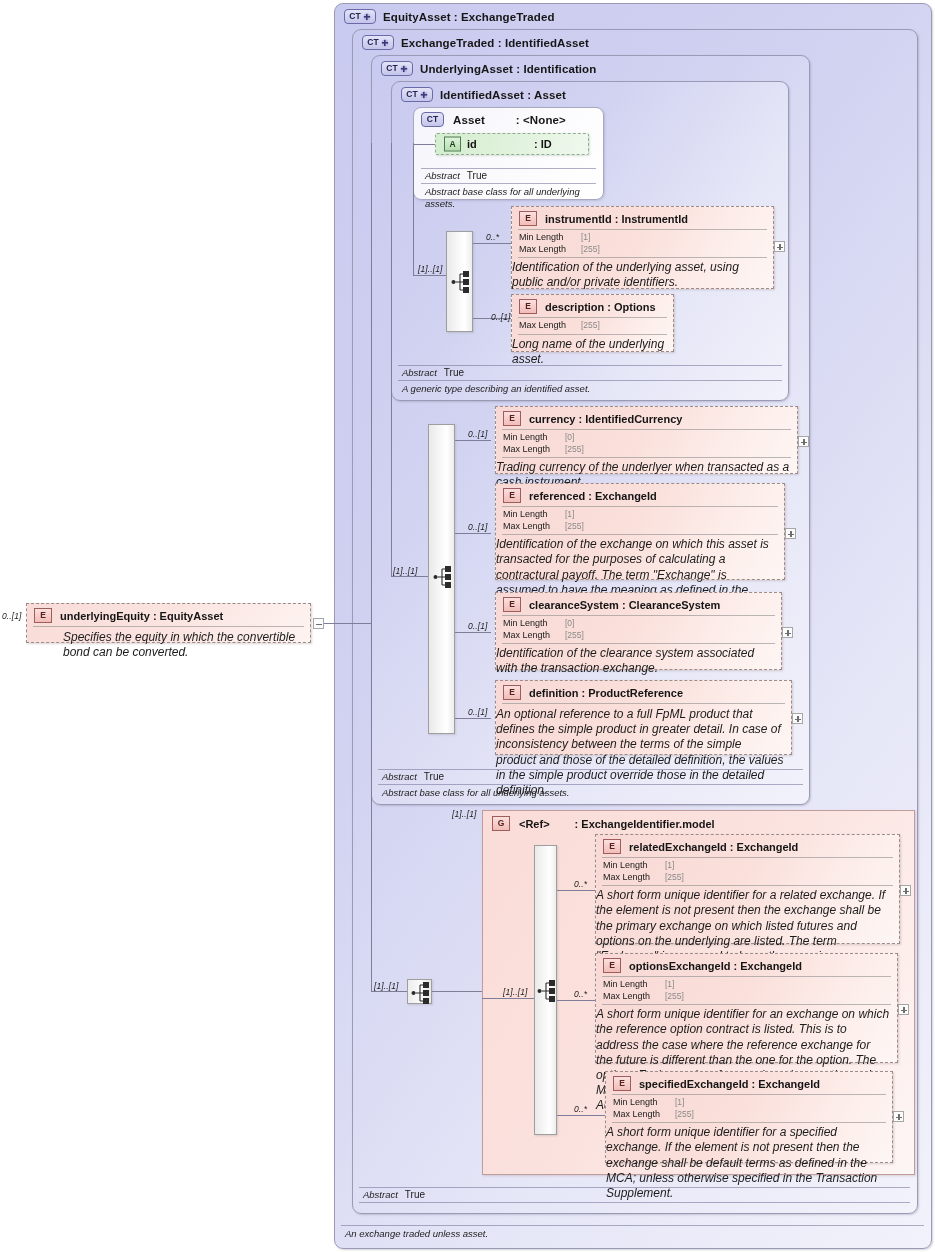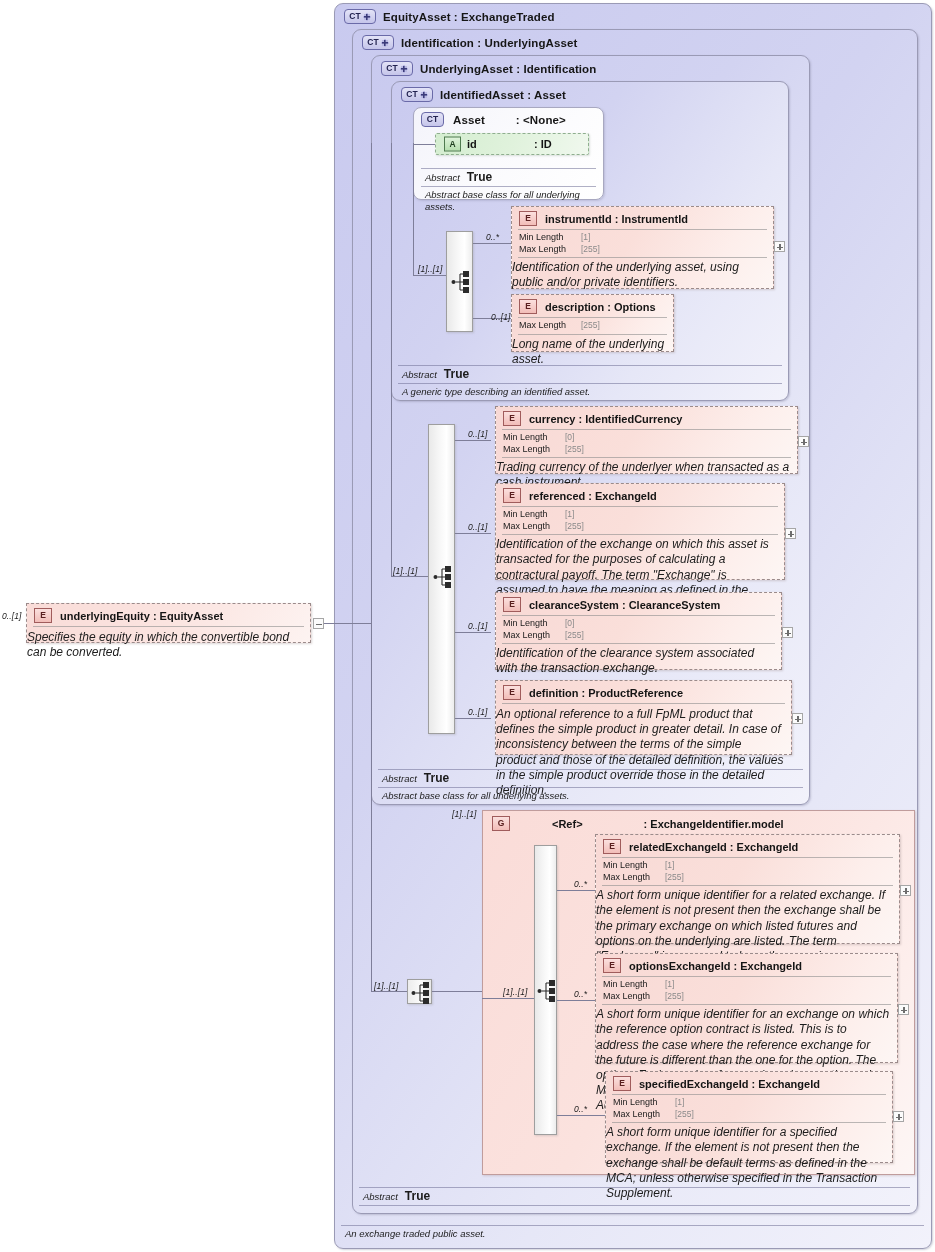--- a/index.html
+++ b/index.html
@@ -48,21 +48,21 @@
   
   .foot{
     position:absolute;left:0;right:0;
   }
   .foot .rule{height:1px;background:#6f6f96;opacity:.55;}
   .foot .abstract-row{
     display:flex;align-items:baseline;gap:7px;padding:1px 0 2px 4px;
     font-size:9.5px;
   }
   .foot .abstract-row .k{font-style:italic;color:#1b1b1b;}
-  .foot .abstract-row .v{font-weight:bold;color:#1b1b1b;font-size:12px;}
+  .foot .abstract-row .v{font-weight:normal;color:#1b1b1b;font-size:10px;}
   .foot .doc{
     padding:2px 0 1px 4px;font-size:9.5px;font-style:italic;color:#1b1b1b;
     line-height:1.25;
   }
 
   
   .el{
     position:absolute;box-sizing:border-box;
     border:1px dashed #9b8b8b;
     background:linear-gradient(120deg,#f8d9d5 0%,#fadfda 45%,#fdeeeb 78%,#fdf6f4 100%);
@@ -166,38 +166,38 @@
   }
 
   
   .grp-box{
     position:absolute;box-sizing:border-box;
     border:1px solid #c09c9c;
     background:linear-gradient(120deg,#fadcd8 0%,#fbe2de 45%,#fdeeec 80%,#fdf6f5 100%);
     box-shadow:1px 1px 2px rgba(160,130,130,.3);
   }
   .grp-title{position:absolute;left:9px;top:5px;display:flex;align-items:center;gap:9px;white-space:nowrap;}
-  .grp-title .gtx{font-size:11px;font-weight:bold;color:#141414;margin-left:33px;}
+  .grp-title .gtx{font-size:11px;font-weight:bold;color:#141414;}
 </style>
 </head>
 <body>
 
 <div id="stage">
 
   <div class="ct-box" style="left:334px;top:3px;width:598px;height:1246px;">
     <div class="ct-title">
       <span class="badge-ct plus">CT</span>
       <span class="tx">EquityAsset : ExchangeTraded</span>
     </div>
   </div>
 
   <div class="ct-box" style="left:352px;top:29px;width:566px;height:1185px;">
     <div class="ct-title">
       <span class="badge-ct plus">CT</span>
-      <span class="tx">Identification : UnderlyingAsset</span>
+      <span class="tx">ExchangeTraded : IdentifiedAsset</span>
     </div>
   </div>
 
   <div class="ct-box" style="left:371px;top:55px;width:439px;height:750px;">
     <div class="ct-title">
       <span class="badge-ct plus">CT</span>
       <span class="tx">UnderlyingAsset : Identification</span>
     </div>
   </div>
 
@@ -422,21 +422,21 @@
     </svg>
   </div>
   <div class="ln-h" style="left:432px;top:991px;width:50px;"></div>
 
   <div class="card" style="left:452px;top:809px;">[1]..[1]</div>
 
   <div class="grp-box" style="left:482px;top:810px;width:433px;height:365px;">
     <div class="grp-title">
       <span class="badge-g">G</span>
       <span class="gtx">&lt;Ref&gt;</span>
-      <span class="gtx" style="margin-left:52px;">: ExchangeIdentifier.model</span>
+      <span class="gtx" style="margin-left:16px;">: ExchangeIdentifier.model</span>
     </div>
   </div>
 
   <div class="card" style="left:503px;top:987px;">[1]..[1]</div>
   <div class="ln-h" style="left:482px;top:998px;width:52px;"></div>
 
   <div class="comp-bar" style="left:534px;top:845px;width:23px;height:290px;">
     <svg class="comp-icon" style="left:2px;top:133px;" width="20" height="24" viewBox="0 0 20 24">
       <circle cx="2.5" cy="12" r="2" fill="#2b2b2b"></circle>
       <path d="M4.5 12 H9 M9 4 V20 M9 4 H12 M9 12 H12 M9 20 H12" stroke="#2b2b2b" stroke-width="1.1" fill="none"></path>
@@ -521,30 +521,30 @@
     <div class="rule"></div>
     <div class="abstract-row">
       <span class="k">Abstract</span>
       <span class="v">True</span>
     </div>
     <div class="rule"></div>
   </div>
 
   <div class="foot" style="left:341px;width:583px;top:1225px;">
     <div class="rule"></div>
-    <div class="doc">An exchange traded public asset.</div>
+    <div class="doc">An exchange traded unless asset.</div>
   </div>
 
   <div class="card" style="left:2px;top:611px;">0..[1]</div>
 
   <div class="el solidbg" style="left:26px;top:603px;width:285px;height:40px;">
     <div class="el-head">
       <span class="badge-e">E</span>
       <span class="el-name">underlyingEquity : EquityAsset</span>
     </div>
     <div class="el-rule"></div>
-    <div class="el-doc" style="padding-top:3px;">Specifies the equity in which the convertible bond can be converted.</div>
+    <div class="el-doc" style="padding-top:3px;margin-left:36px;">Specifies the equity in which the convertible bond can be converted.</div>
   </div>
 
   <div class="tgl" style="left:313px;top:618px;"></div>
   <div class="ln-h" style="left:324px;top:623px;width:47px;"></div>
 
 </div>
 
 </body></html>

